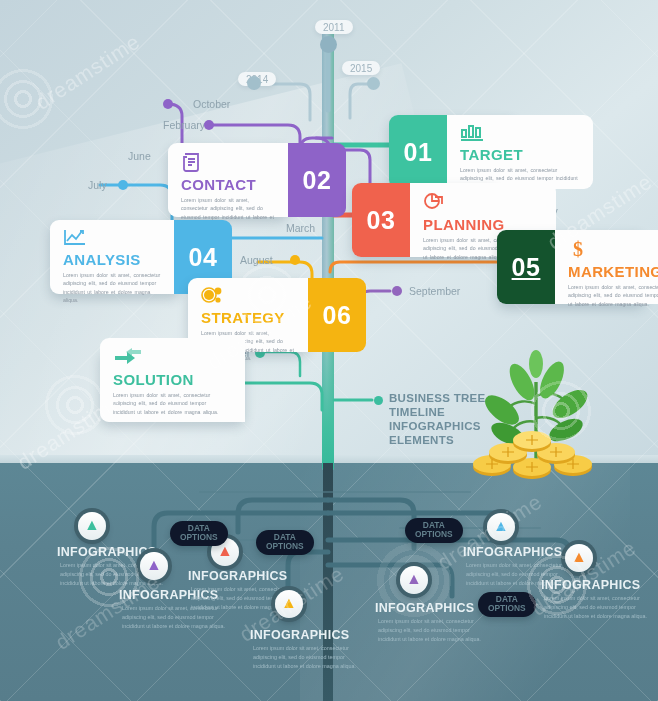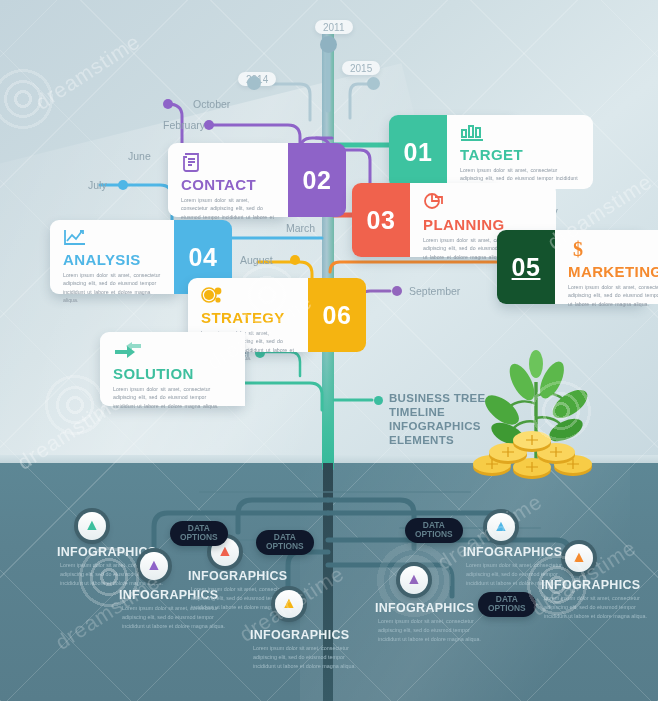--- a/index.html
+++ b/index.html
@@ -286,21 +286,21 @@
           <circle cx="8" cy="9" r="7"></circle>
         </g>
       </svg>
       <h3 style="color:#f5b411;">STRATEGY</h3>
       <div class="lorem" style="width:96px;">Lorem ipsum dolor sit amet, consectetur adipiscing elit, sed do eiusmod tempor incididunt ut labore et dolore magna aliqua.</div>
     </div>
     <div class="tab" style="background:#f5b411;">06</div>
   </div>
 
 
-  <div class="card left-num" style="left:100px;top:332px;width:145px;">
+  <div class="card left-num" style="left:100px;top:348px;width:145px;align-items:flex-end;">
     <div class="body">
       <svg width="30" height="22" viewBox="0 0 30 22">
         <g fill="#3dbf9e">
           <path d="M2 10h12v-4l8 6-8 6v-4H2z" opacity=".95"></path>
           <path d="M28 4h-9v-2l-6 4 6 4v-2h9z" opacity=".55"></path>
         </g>
       </svg>
       <h3 style="color:#3dbf9e;">SOLUTION</h3>
       <div class="lorem" style="width:112px;">Lorem ipsum dolor sit amet, consectetur adipiscing elit, sed do eiusmod tempor incididunt ut labore et dolore magna aliqua.</div>
     </div>

